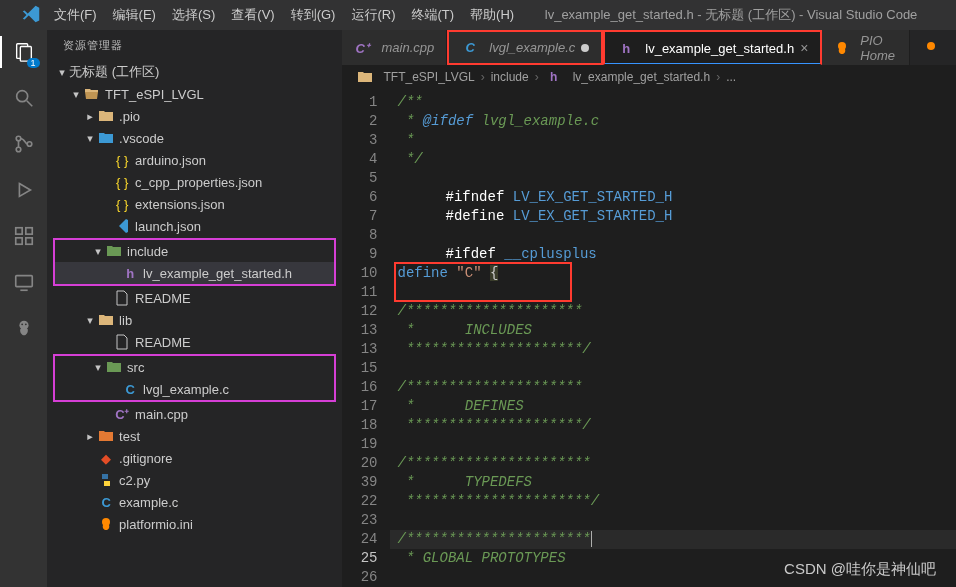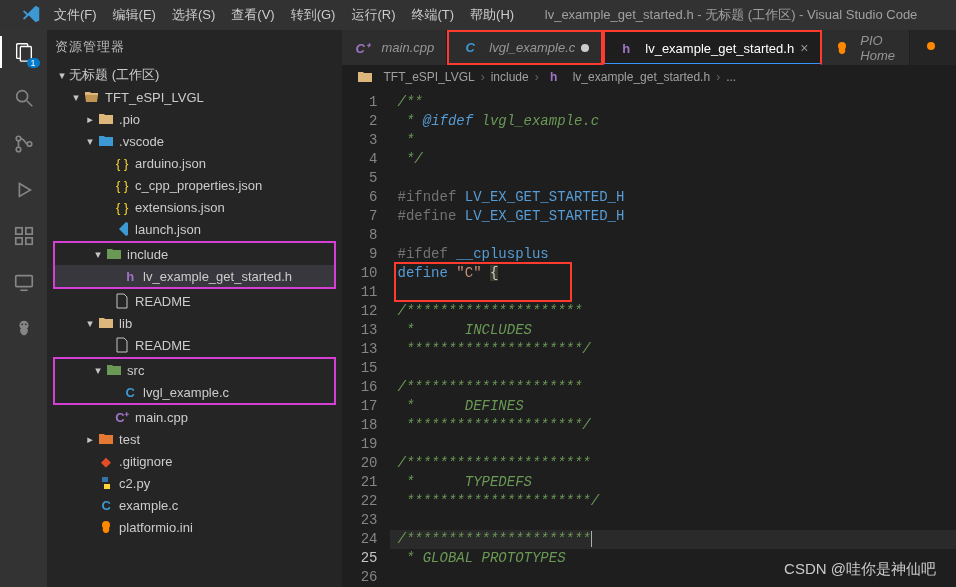--- a/index.html
+++ b/index.html
@@ -52,22 +52,22 @@
   border-radius: 8px; font-size: 9px; padding: 0 4px;
 }
 .sidebar {
   width: 300px;
   background: #252526;
   overflow: hidden;
   display: flex;
   flex-direction: column;
 }
 .sidebar-title {
-  padding: 8px 8px;
-  font-size: 13px;
+  padding: 8px 16px;
+  font-size: 11px;
   color: #bbbbbb;
   letter-spacing: 1px;
 }
 .tree { flex: 1; overflow-y: auto; font-size: 13px; }
 .tree-row {
   display: flex; align-items: center;
   padding: 2px 0 2px 0;
   height: 22px;
   cursor: default;
   white-space: nowrap;
@@ -110,21 +110,21 @@
 }
 .gutter div { height: 19px; line-height: 19px; }
 .gutter div.cur { color: #c6c6c6; }
 .code { flex: 1; padding: 4px 0; position: relative; }
 .code-line { height: 19px; line-height: 19px; padding-left: 8px; white-space: pre; }
 .code-line.cur { background: #2a2a2a; }
 .cursor { border-left: 1px solid #aeafad; height: 16px; display: inline-block; vertical-align: middle; }
 .c-comment { color: #6a9955; font-style: italic; }
 .c-def { color: #569cd6; }
 .c-str { color: #ce9178; }
-.c-pp { color: #737373; }
+.c-pp { color: #ffffff; margin-left: 48px; }
 .c-macro { color: #569cd6; }
 .code-hl-box {
   position: absolute; border: 2px solid #ff3b30;
   left: 4px; top: 173px; width: 178px; height: 40px;
   pointer-events: none;
 }
 .watermark {
   position: absolute; right: 20px; bottom: 8px;
   color: #c9c9c9; font-size: 15px;
   font-family: "Microsoft YaHei", sans-serif;
@@ -441,21 +441,21 @@
           <div>11</div>
           <div>12</div>
           <div>13</div>
           <div>13</div>
           <div>15</div>
           <div>16</div>
           <div>17</div>
           <div>18</div>
           <div>19</div>
           <div>20</div>
-          <div>21</div>
+          <div>39</div>
           <div>22</div>
           <div>23</div>
           <div>24</div>
           <div class="cur">25</div>
           <div>26</div>
         </div>
       <div class="code" id="code">
         <div class="code-hl-box"></div>
       <div class="code-line"><span class="c-comment">/**</span></div>
           <div class="code-line"><span class="c-comment"> * <span class="c-macro">@ifdef</span> lvgl_example.c</span></div>

